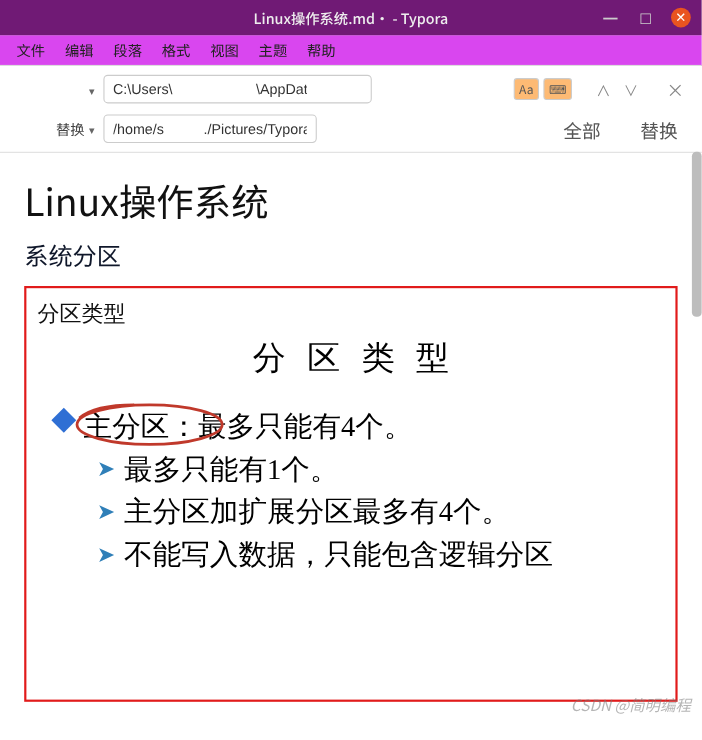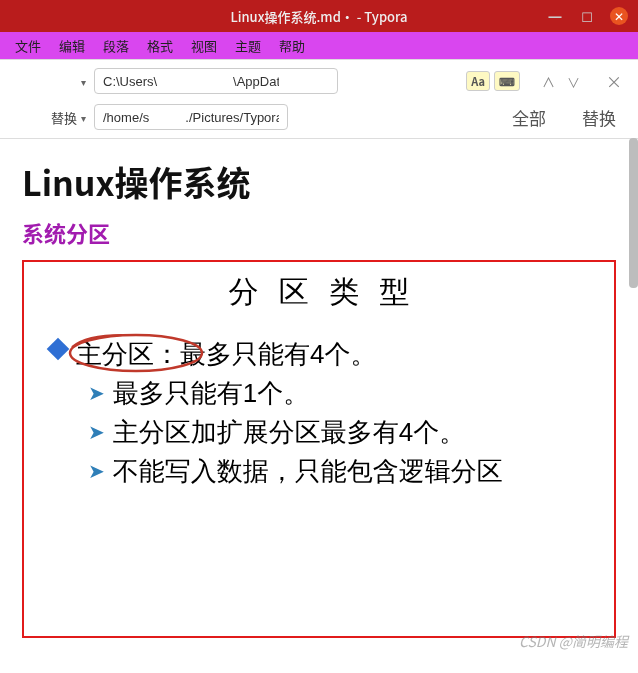--- a/index.html
+++ b/index.html
@@ -7,21 +7,21 @@
       font-family: "Noto Sans CJK SC", "Microsoft YaHei", sans-serif;
       background: #fafafa;
       width: 638px;
       height: 673px;
       overflow: hidden;
       position: relative;
     }
     
     .titlebar {
       height: 32px;
-      background: #b91c1c;
+      background: #701a75;
       display: flex;
       align-items: center;
       justify-content: flex-start;
       color: #ddd;
       font-size: 13px;
       position: relative;
     }
     .titlebar-title {
       position: absolute;
       left: 50%;
@@ -102,23 +102,22 @@
       display: flex;
       gap: 4px;
       align-items: center;
     }
     .input-icons span {
       border: 1px solid #ccc;
       border-radius: 3px;
       font-size: 11px;
       padding: 1px 4px;
       color: #555;
-      background: #fef9c3;
+      background: #fdba74;
       cursor: pointer;
-      font-weight: bold;
     }
     .nav-arrows {
       display: flex;
       gap: 4px;
       align-items: center;
       color: #888;
       padding: 0 6px;
     }
     .nav-arrows span { cursor: pointer; padding: 2px 4px; }
     .close-x {
@@ -136,46 +135,46 @@
     
     .content {
       padding: 18px 22px 0 22px;
       background: #fff;
       height: calc(673px - 32px - 28px - 78px);
       overflow: hidden;
       position: relative;
     }
     h1 {
       font-size: 34px;
-      font-weight: 700;
+      font-weight: 400;
       color: #111;
       margin-bottom: 10px;
     }
     h2 {
       font-size: 22px;
-      font-weight: 700;
-      color: #a21caf;
+      font-weight: 400;
+      color: #0f172a;
       margin-bottom: 12px;
     }
     .slide-box {
       border: 2px solid #e11b1b;
       padding: 10px 4px 0 10px;
       margin-top: 4px;
       height: 378px;
       overflow: hidden;
       position: relative;
     }
     .slide-caption {
       font-size: 20px;
       color: #111;
       margin-bottom: 6px;
       font-family: "SimSun", serif;
     }
     .slide-inner {
-      font-family: Liberation Sans, sans-serif;
+      font-family: Liberation Serif, serif;
       color: #000;
     }
     .slide-title {
       text-align: center;
       font-size: 30px;
       letter-spacing: 6px;
       margin-bottom: 22px;
     }
     .bullet-row {
       display: flex;
@@ -287,20 +286,21 @@
     <div class="btn-text">全部</div>
     <div class="btn-text">替换</div>
   </div>
 </div>
 
 <div class="content">
   <h1>Linux操作系统</h1>
   <h2>系统分区</h2>
 
   <div class="slide-box">
+    <div class="slide-caption">分区类型</div>
     <div class="slide-inner">
       <div class="slide-title">分 区 类 型</div>
 
       <div class="bullet-row">
         <div class="diamond"></div>
         <span class="circled-wrap">
           <svg class="red-circle" width="150" height="50">
             <ellipse cx="74" cy="26" rx="66" ry="18" fill="none" stroke="#c0392b" stroke-width="2.5"></ellipse>
             <path d="M 10 20 Q 24 8 60 8" fill="none" stroke="#c0392b" stroke-width="2.2"></path>
           </svg>

